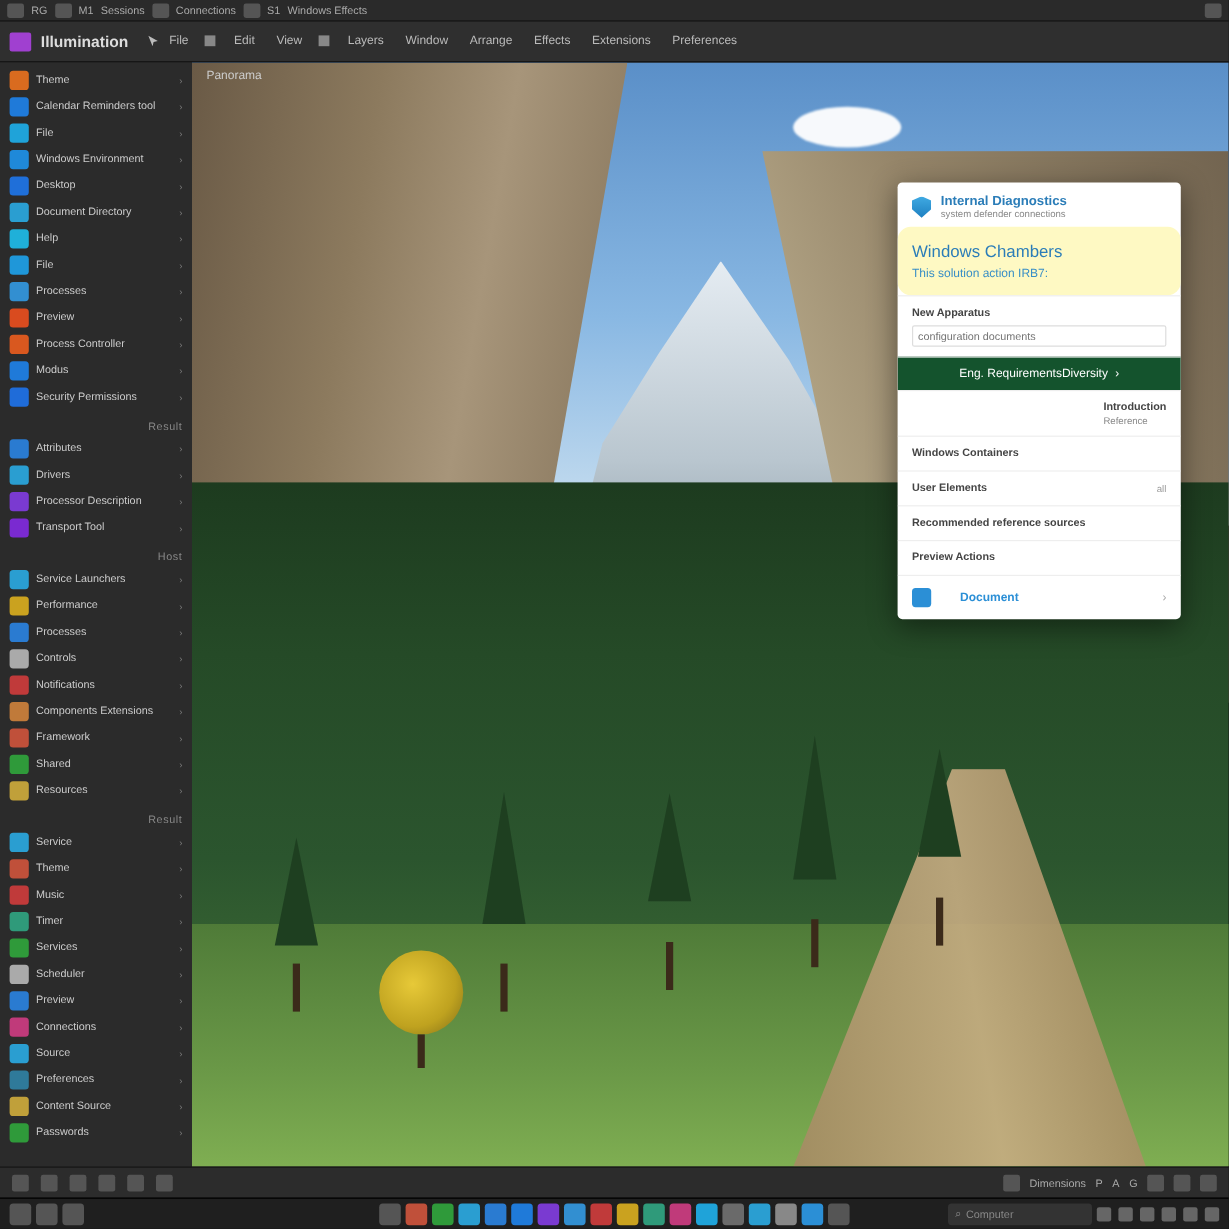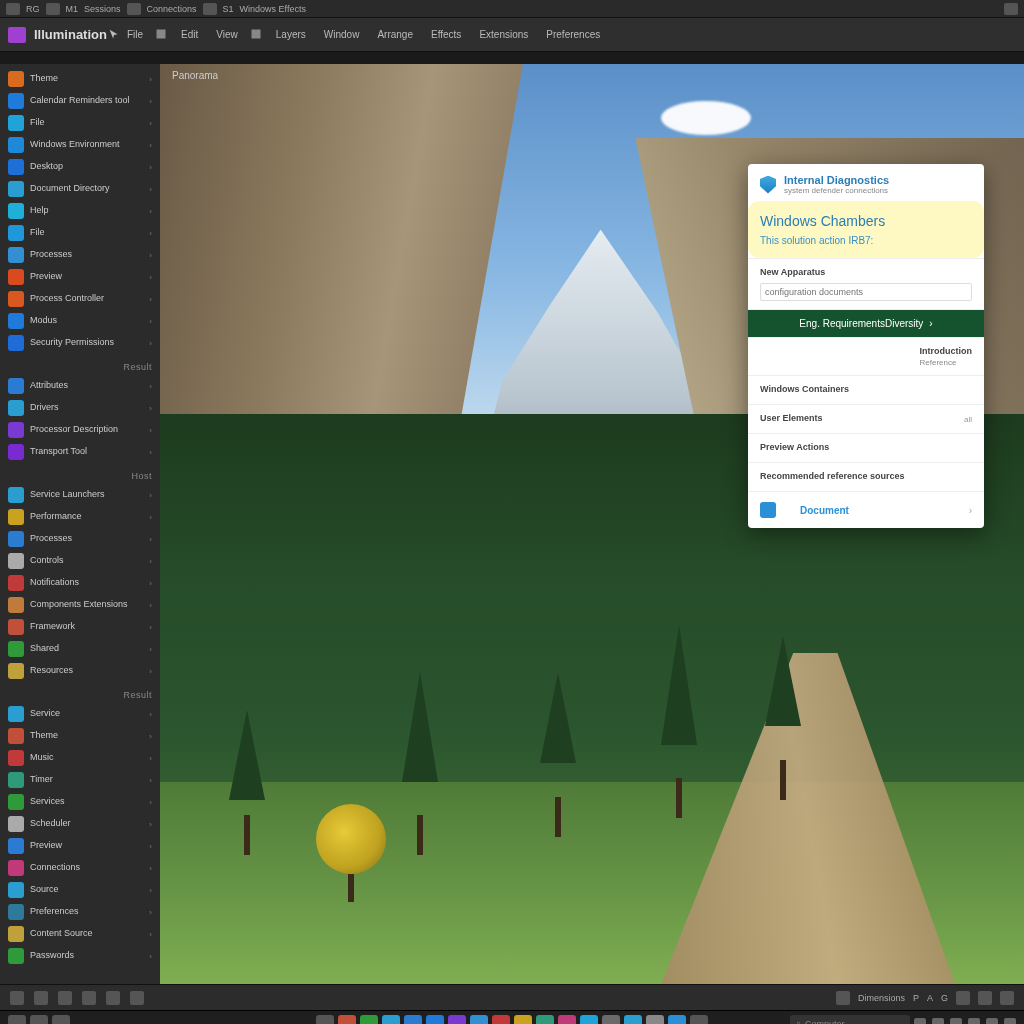--- a/index.html
+++ b/index.html
@@ -7,27 +7,27 @@
 
 
 .sysbar { height: 18px; background: #2a2a2a; display: flex; align-items: center; gap: 6px; padding: 0 6px; border-bottom: 1px solid #111; }
 .sysbar .sysicon { width: 14px; height: 12px; background: #555; border-radius: 2px; }
 .sysbar .systxt { color: #aaa; font-size: 9px; }
 .sysbar .spacer { flex: 1; }
 
 
 .menubar { height: 34px; background: #2f2f2f; display: flex; align-items: center; padding: 0 8px; border-bottom: 1px solid #111; }
 .menubar .logo { width: 18px; height: 16px; background: #a040d0; border-radius: 2px; margin-right: 8px; }
-.menubar .appname { color: #ddd; font-size: 13px; font-weight: 600; }
+.menubar .appname { color: #ddd; font-size: 13px; font-weight: 600; margin-right: 14px; }
 .menubar .mitems { display: flex; gap: 6px; flex-wrap: wrap; align-items: center; }
 .menubar .mitem { color: #bbb; font-size: 10px; padding: 3px 6px; cursor: pointer; }
 .menubar .micon { width: 14px; height: 14px; display: inline-block; }
 
 
-.body { display: flex; height: calc(1024px - 18px - 34px - 26px - 26px); margin-top: 12px; }
+.body { display: flex; height: calc(1024px - 18px - 34px - 26px - 26px); }
 
 
 .sidebar { width: 160px; background: #2b2b2b; overflow-y: auto; padding: 4px 0 10px; }
 .sidebar::-webkit-scrollbar { width: 6px; }
 .sidebar::-webkit-scrollbar-thumb { background: #555; }
 .side-item { display: flex; align-items: center; gap: 6px; padding: 3px 8px; cursor: pointer; }
 .side-item .sicon { width: 16px; height: 16px; border-radius: 3px; flex-shrink: 0; display: flex; align-items: center; justify-content: center; font-size: 8px; color: #fff; font-weight: bold; }
 .side-item .slabel { color: #ccc; font-size: 9px; line-height: 1.1; overflow: hidden; white-space: nowrap; text-overflow: ellipsis; }
 .side-item .sarrow { margin-left: auto; color: #777; font-size: 8px; }
 .side-group { color: #888; font-size: 9px; padding: 8px 8px 3px; letter-spacing: .5px; text-align: right; }
@@ -405,28 +405,28 @@
             </div>
           </div>
           <div class="psec" style="display: flex; justify-content: space-between; align-items: center;">
             <div>
               <div class="st">User Elements</div>
             </div>
             <div style="color: rgb(153, 153, 153); font-size: 8px;">all</div>
           </div>
           <div class="psec" style="display: flex; justify-content: space-between; align-items: center;">
             <div>
+              <div class="st">Recommended reference sources</div>
+            </div>
+          </div>
+          <div class="psec" style="display: flex; justify-content: space-between; align-items: center;">
+            <div>
               <div class="st">Preview Actions</div>
             </div>
             <div style="color: rgb(153, 153, 153); font-size: 8px;"></div>
-          </div>
-          <div class="psec" style="display: flex; justify-content: space-between; align-items: center;">
-            <div>
-              <div class="st">Recommended reference sources</div>
-            </div>
           </div>
         </div>
       <div class="pfoot">
         <div class="fic"></div>
         <div class="flab">Document</div>
         <div class="farrow">›</div>
       </div>
     </div>
 
     <div style="position:absolute;left:12px;top:6px;color:#ccc;font-size:10px">Panorama</div>

